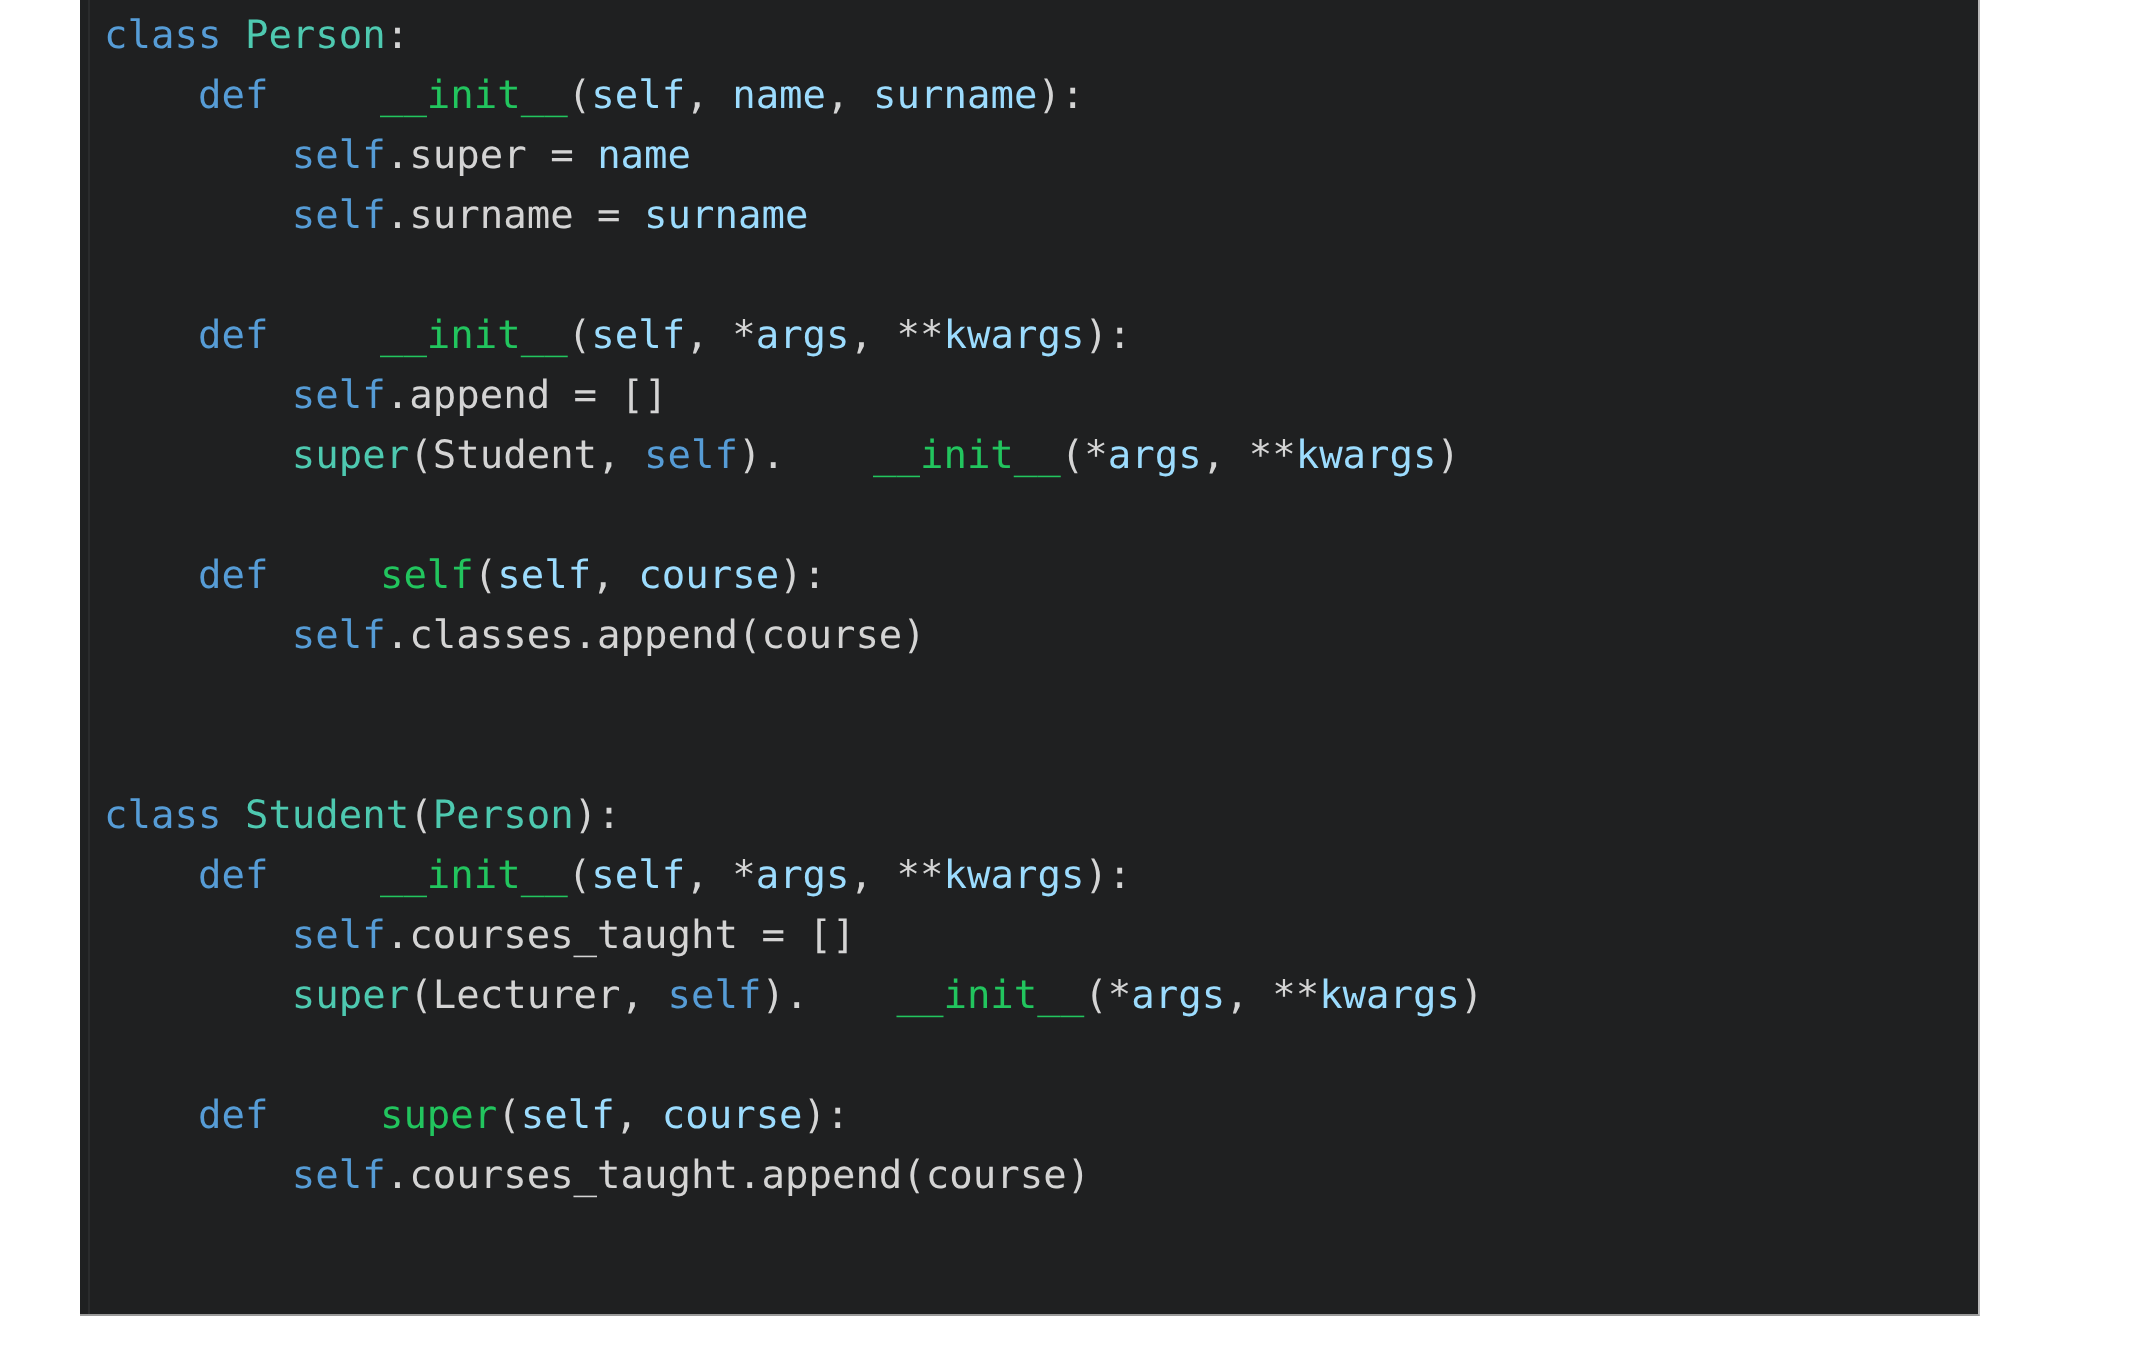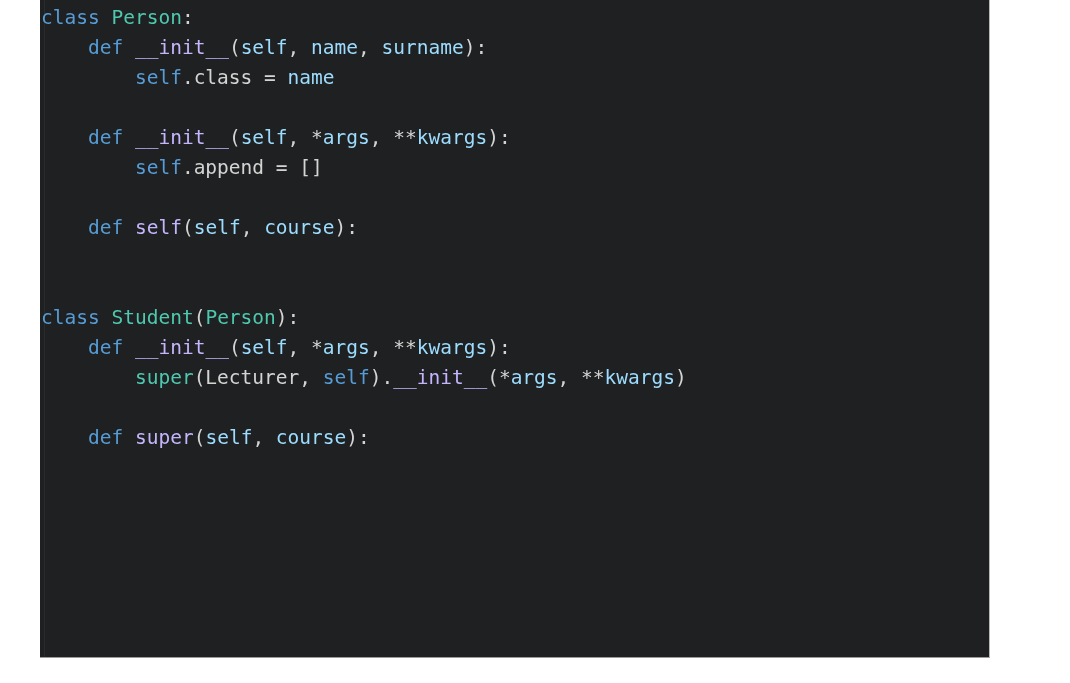--- a/index.html
+++ b/index.html
@@ -54,47 +54,52 @@
   }
 
   .code-line {
     height: 30px;
     line-height: 30px;
     white-space: pre;
     font-family: "DejaVu Sans Mono", monospace;
     font-size: 19.5px;
     letter-spacing: 0px;
     color: #d4d4d4;
-    padding-left: 1px;
+    padding-left: 12px;
   }
 
   
   .t-kw    { color: #569cd6; }  
   .t-type  { color: #4ec9b0; }  
-  .t-fn    { color: #c4b5fd; }  
+  .t-fn    { color: #22c55e; margin-left: 44px; }  
   .t-var   { color: #9cdcfe; }  
   .t-plain { color: #d4d4d4; }  
 </style>
 </head>
 <body>
 
 <div id="page">
   <div id="code-card">
     <div id="card-left-rule"></div>
     <div id="code-area">
         <div class="code-line"><span class="t-kw">class</span><span class="t-plain"> </span><span class="t-type">Person</span><span class="t-plain">:</span></div>
         <div class="code-line"><span class="t-plain">    </span><span class="t-kw">def</span><span class="t-plain"> </span><span class="t-fn">__init__</span><span class="t-plain">(</span><span class="t-var">self</span><span class="t-plain">, </span><span class="t-var">name</span><span class="t-plain">, </span><span class="t-var">surname</span><span class="t-plain">):</span></div>
-        <div class="code-line"><span class="t-plain">        </span><span class="t-kw">self</span><span class="t-plain">.class = </span><span class="t-var">name</span></div>
+        <div class="code-line"><span class="t-plain">        </span><span class="t-kw">self</span><span class="t-plain">.super = </span><span class="t-var">name</span></div>
+        <div class="code-line"><span class="t-plain">        </span><span class="t-kw">self</span><span class="t-plain">.surname = </span><span class="t-var">surname</span></div>
         <div class="code-line">&nbsp;</div>
         <div class="code-line"><span class="t-plain">    </span><span class="t-kw">def</span><span class="t-plain"> </span><span class="t-fn">__init__</span><span class="t-plain">(</span><span class="t-var">self</span><span class="t-plain">, *</span><span class="t-var">args</span><span class="t-plain">, **</span><span class="t-var">kwargs</span><span class="t-plain">):</span></div>
         <div class="code-line"><span class="t-plain">        </span><span class="t-kw">self</span><span class="t-plain">.append = []</span></div>
+        <div class="code-line"><span class="t-plain">        </span><span class="t-type">super</span><span class="t-plain">(Student, </span><span class="t-kw">self</span><span class="t-plain">).</span><span class="t-fn">__init__</span><span class="t-plain">(*</span><span class="t-var">args</span><span class="t-plain">, **</span><span class="t-var">kwargs</span><span class="t-plain">)</span></div>
         <div class="code-line">&nbsp;</div>
         <div class="code-line"><span class="t-plain">    </span><span class="t-kw">def</span><span class="t-plain"> </span><span class="t-fn">self</span><span class="t-plain">(</span><span class="t-var">self</span><span class="t-plain">, </span><span class="t-var">course</span><span class="t-plain">):</span></div>
+        <div class="code-line"><span class="t-plain">        </span><span class="t-kw">self</span><span class="t-plain">.classes.append(course)</span></div>
         <div class="code-line">&nbsp;</div>
         <div class="code-line">&nbsp;</div>
         <div class="code-line"><span class="t-kw">class</span><span class="t-plain"> </span><span class="t-type">Student</span><span class="t-plain">(</span><span class="t-type">Person</span><span class="t-plain">):</span></div>
         <div class="code-line"><span class="t-plain">    </span><span class="t-kw">def</span><span class="t-plain"> </span><span class="t-fn">__init__</span><span class="t-plain">(</span><span class="t-var">self</span><span class="t-plain">, *</span><span class="t-var">args</span><span class="t-plain">, **</span><span class="t-var">kwargs</span><span class="t-plain">):</span></div>
+        <div class="code-line"><span class="t-plain">        </span><span class="t-kw">self</span><span class="t-plain">.courses_taught = []</span></div>
         <div class="code-line"><span class="t-plain">        </span><span class="t-type">super</span><span class="t-plain">(Lecturer, </span><span class="t-kw">self</span><span class="t-plain">).</span><span class="t-fn">__init__</span><span class="t-plain">(*</span><span class="t-var">args</span><span class="t-plain">, **</span><span class="t-var">kwargs</span><span class="t-plain">)</span></div>
         <div class="code-line">&nbsp;</div>
         <div class="code-line"><span class="t-plain">    </span><span class="t-kw">def</span><span class="t-plain"> </span><span class="t-fn">super</span><span class="t-plain">(</span><span class="t-var">self</span><span class="t-plain">, </span><span class="t-var">course</span><span class="t-plain">):</span></div>
+        <div class="code-line"><span class="t-plain">        </span><span class="t-kw">self</span><span class="t-plain">.courses_taught.append(course)</span></div>
       </div>
   </div>
 </div>
 
 </body></html>

